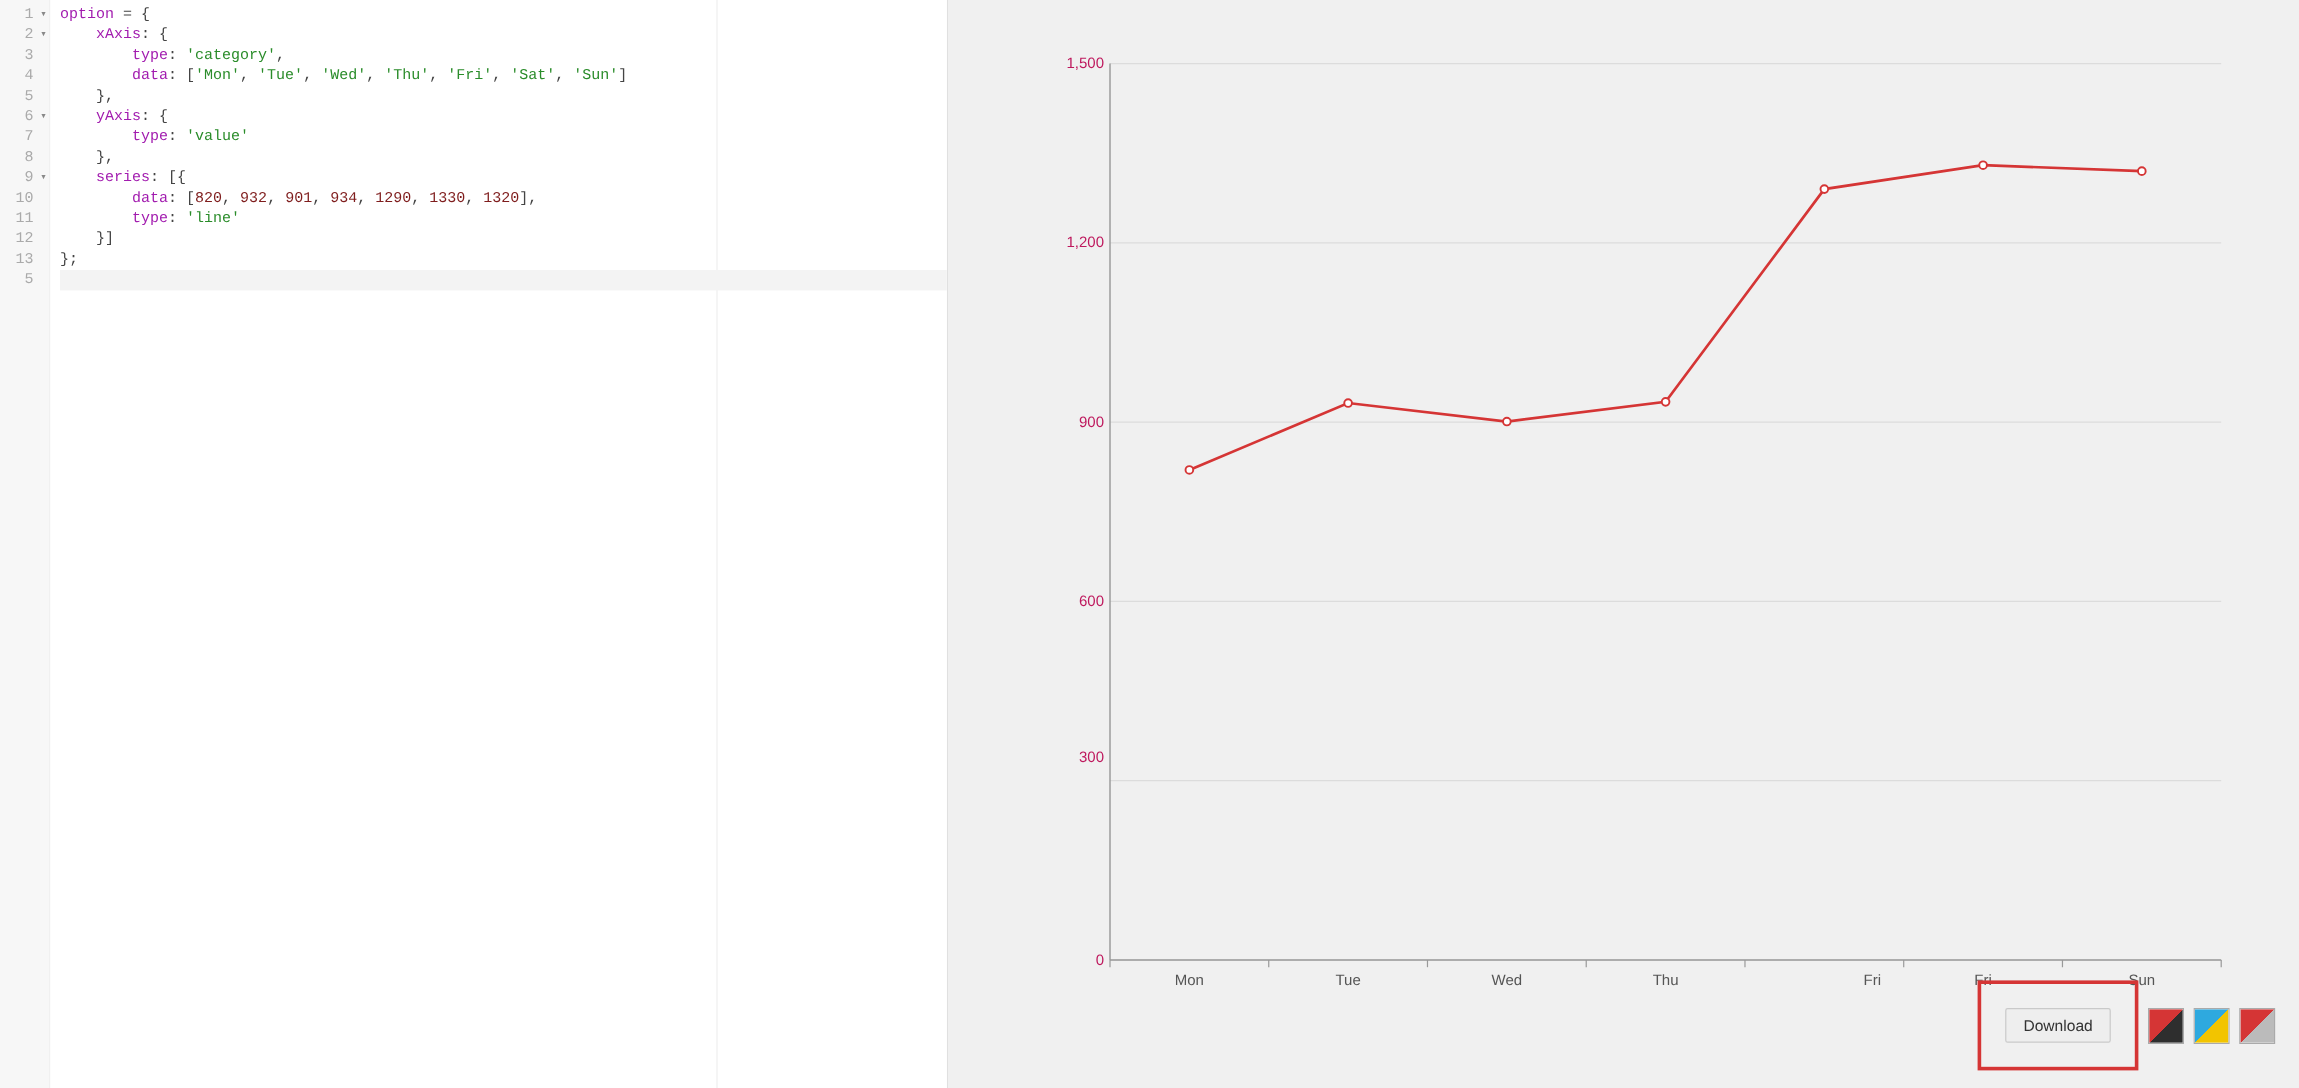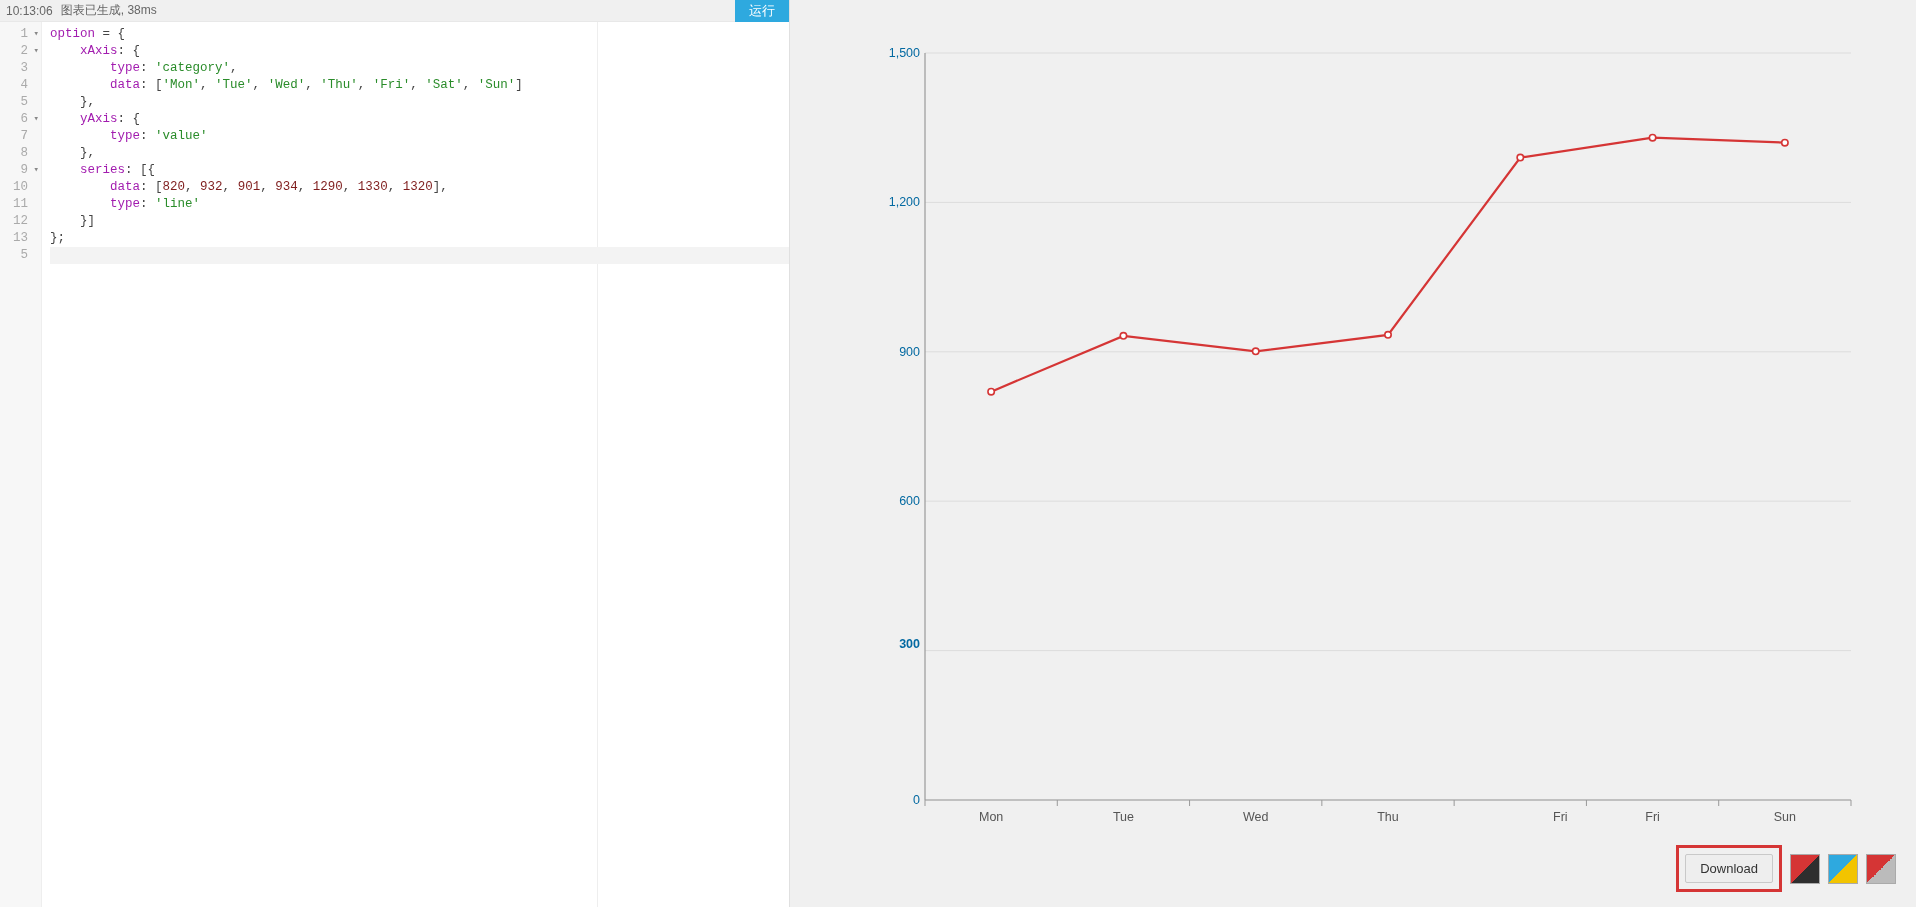--- a/index.html
+++ b/index.html
@@ -106,21 +106,21 @@
   .chart-host {
     position: absolute;
     left: 40px; top: 30px;
     right: 40px; height: 820px;
   }
   .y-tick {
     position: absolute;
     right: calc(100% - 90px);
     transform: translateY(-50%);
     font-size: 12.5px;
-    color: #0369a1;
+    color: #be185d;
     text-align: right;
     width: 60px;
   }
   .x-tick {
     position: absolute;
     top: 800px;
     transform: translateX(-50%);
     font-size: 12.5px;
     color: #555;
   }
@@ -130,21 +130,21 @@
   
   .controls {
     position: absolute;
     right: 20px; bottom: 15px;
     display: flex;
     align-items: center;
     gap: 8px;
   }
   .dl-wrap{
     border:3px solid #d53535;
-    padding: 6px;
+    padding: 20px;
   }
   .download-btn {
     background: #eee;
     border: 1px solid #c9c9c9;
     color: #333;
     font-size: 13px;
     padding: 6px 14px;
     cursor: pointer;
     border-radius: 2px;
   }
@@ -165,25 +165,20 @@
   .swatch.s2 .tri-b{ background: linear-gradient(135deg,transparent 0 50%, #f2c400 50% 100%);}
   .swatch.s3 .tri-a{ background: linear-gradient(135deg,#d53535 0 50%, transparent 50% 100%);}
   .swatch.s3 .tri-b{ background: linear-gradient(135deg,transparent 0 50%, #bbb 50% 100%);}
 </style>
 </head>
 <body>
 
 <div class="app">
 
   <div class="left-pane">
-    <div class="status-bar">
-      <span class="status-time">10:13:06</span>
-      <span class="status-msg">图表已生成, 38ms</span>
-      <button class="run-btn">运行</button>
-    </div>
     <div class="editor">
       <div class="gutter" id="gutter">
           <div class="ln fold">1</div>
           <div class="ln fold">2</div>
           <div class="ln">3</div>
           <div class="ln">4</div>
           <div class="ln">5</div>
           <div class="ln fold">6</div>
           <div class="ln">7</div>
           <div class="ln">8</div>
@@ -223,21 +218,21 @@
           <path d="M161.14285714285714 361.64000000000004 L293.42857142857144 305.86400000000003 L425.7142857142857 321.30199999999996 L558 304.868 L690.2857142857143 127.58000000000004 L822.5714285714286 107.65999999999997 L954.8571428571429 112.63999999999999 " class="line-path" stroke="#d53535"></path>
           <circle cx="161.14285714285714" cy="361.64000000000004" r="3.2" class="pt" stroke="#d53535"></circle>
           <circle cx="293.42857142857144" cy="305.86400000000003" r="3.2" class="pt" stroke="#d53535"></circle>
           <circle cx="425.7142857142857" cy="321.30199999999996" r="3.2" class="pt" stroke="#d53535"></circle>
           <circle cx="558" cy="304.868" r="3.2" class="pt" stroke="#d53535"></circle>
           <circle cx="690.2857142857143" cy="127.58000000000004" r="3.2" class="pt" stroke="#d53535"></circle>
           <circle cx="822.5714285714286" cy="107.65999999999997" r="3.2" class="pt" stroke="#d53535"></circle>
           <circle cx="954.8571428571429" cy="112.63999999999999" r="3.2" class="pt" stroke="#d53535"></circle>
         </svg>
         <div class="y-tick" style="top: 770px;">0</div>
-        <div class="y-tick" style="top: 614px; font-weight: bold;">300</div>
+        <div class="y-tick" style="top: 601px;">300</div>
         <div class="y-tick" style="top: 471.2px;">600</div>
         <div class="y-tick" style="top: 321.8px;">900</div>
         <div class="y-tick" style="top: 172.4px;">1,200</div>
         <div class="y-tick" style="top: 23px;">1,500</div>
         <div class="x-tick" style="left: 161.143px; top: 780px;">Mon</div>
         <div class="x-tick" style="left: 293.429px; top: 780px;">Tue</div>
         <div class="x-tick" style="left: 425.714px; top: 780px;">Wed</div>
         <div class="x-tick" style="left: 558px; top: 780px;">Thu</div>
         <div class="x-tick" style="left: 690.286px; top: 780px; margin-left: 40px;">Fri</div>
         <div class="x-tick" style="left: 822.571px; top: 780px;">Fri</div>

